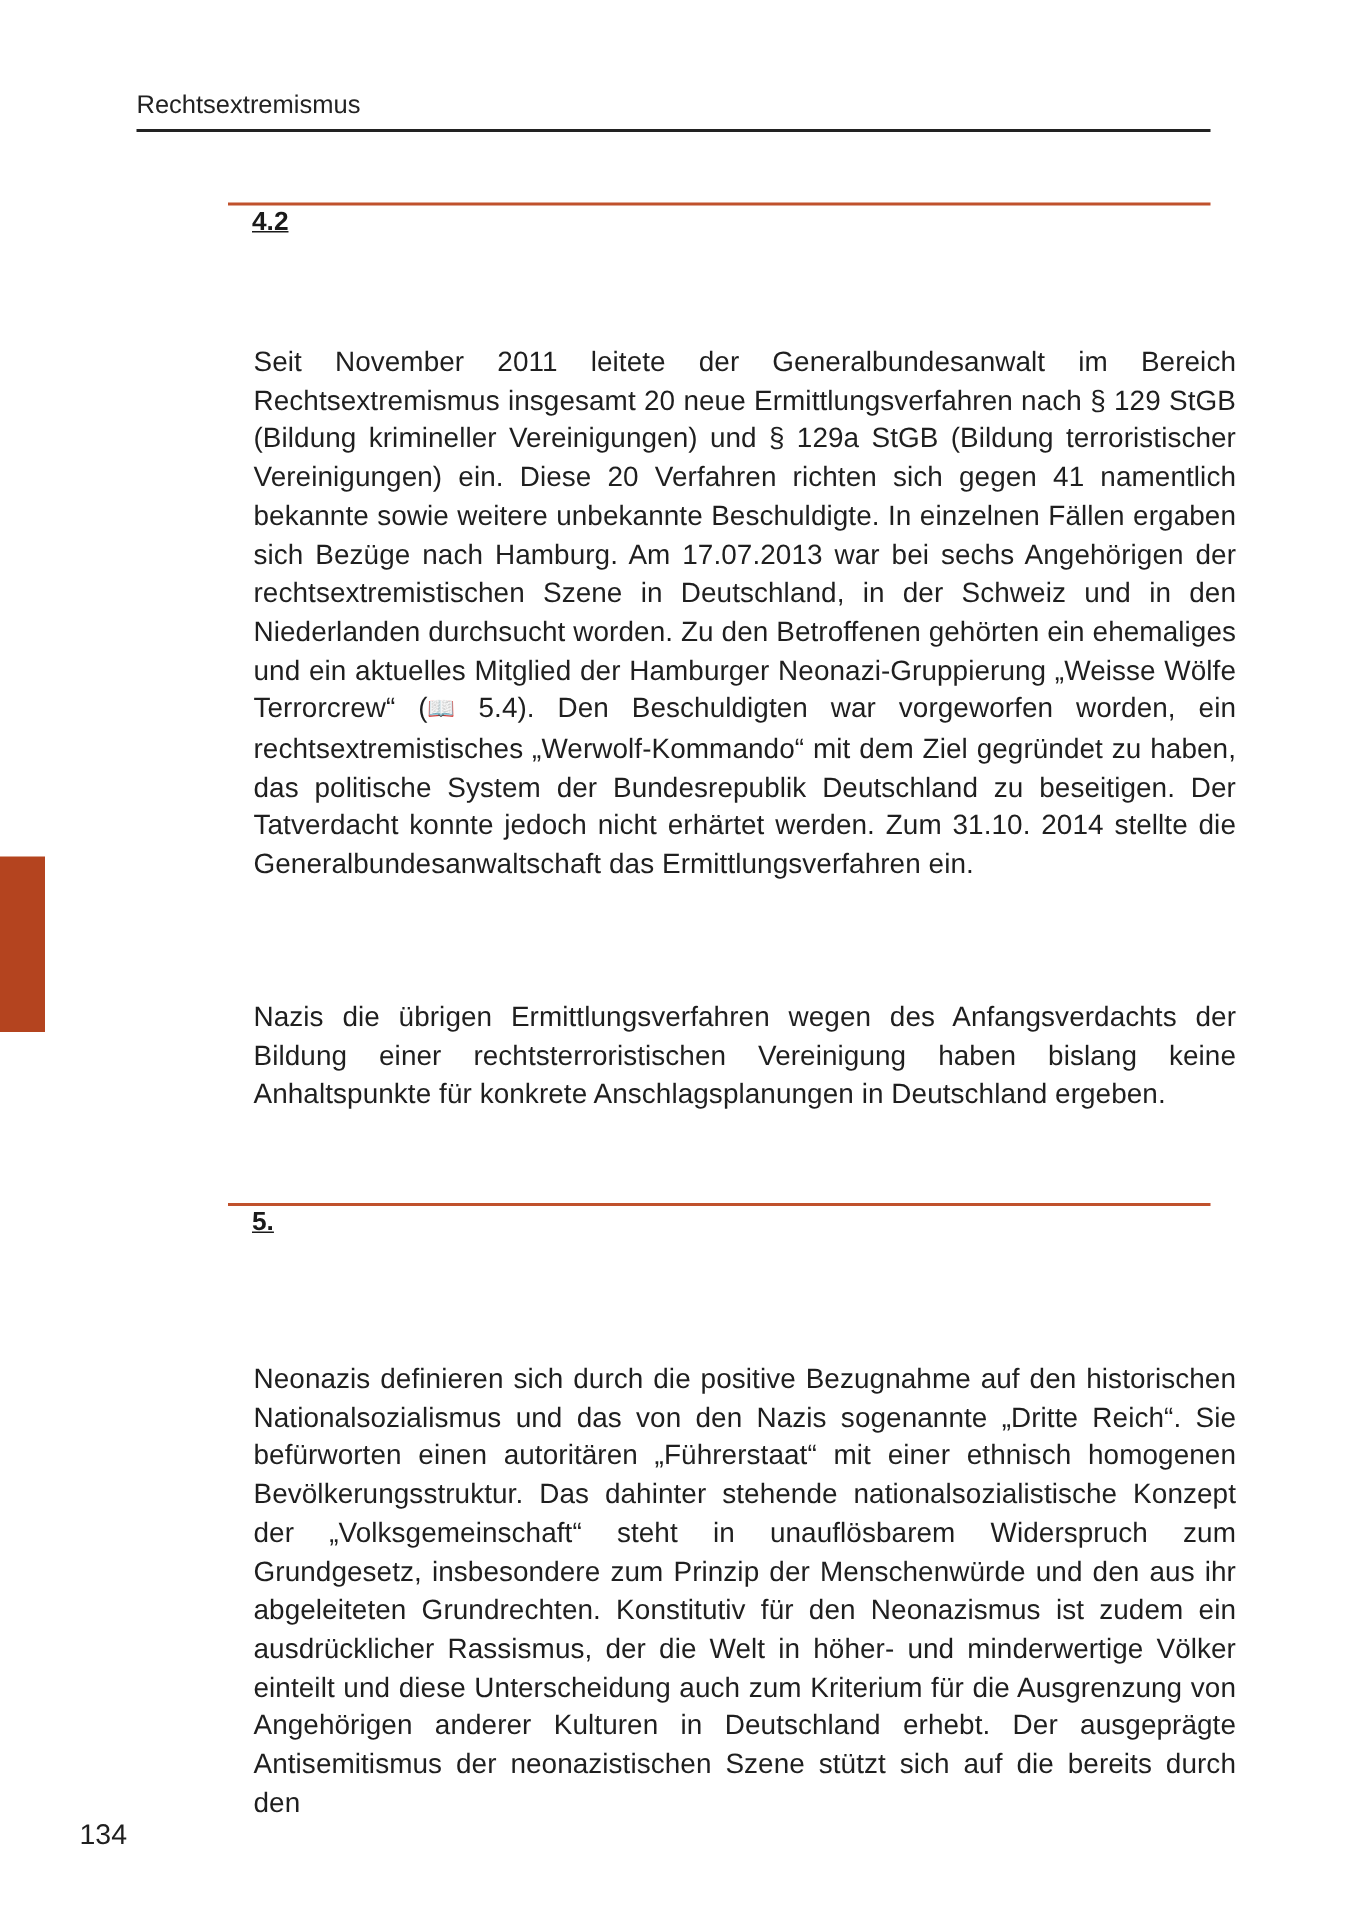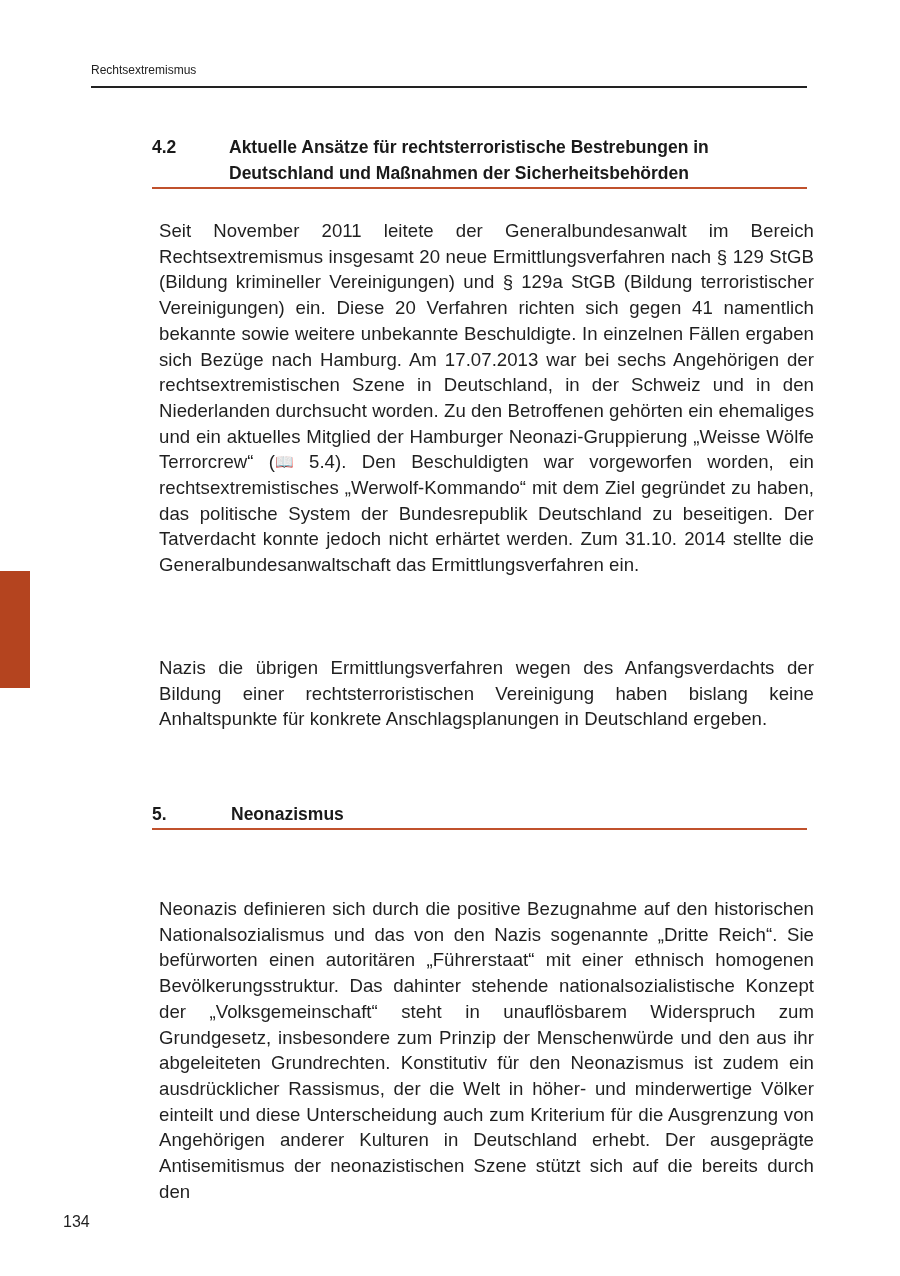--- a/index.html
+++ b/index.html
@@ -1,52 +1,50 @@
 <!DOCTYPE html>
 <html><head>
 <meta charset="utf-8">
 <style>
   html, body { margin:0; padding:0; background:#ffffff; }
   body { width:900px; height:1276px; position:relative; overflow:hidden;
          font-family:"Liberation Sans", sans-serif; color:#1f1f1f; }
   .running-head { position:absolute; left:91px; top:60px; width:716px;
-                  font-size:12px; color:#222; padding-bottom:6px;
+                  font-size:17px; color:#222; padding-bottom:6px;
                   border-bottom:2px solid #222; line-height:20px; }
   .side-tab { position:absolute; left:0; top:571px; width:30px; height:117px; background:#b4441f; }
   .heading { position:absolute; left:152px; width:655px; border-bottom:2px solid #c0512c;
              font-weight:bold; font-size:17.5px; line-height:26px; color:#1a1a1a; padding-bottom:1px; }
-  .heading .num { position:absolute; left:0; top:0; }
+  .heading .num { position:absolute; left:16px; top:0;text-decoration:underline; }
   .heading .title { display:block; margin-left:77px; }
   .h42 { top:134px; }
   .h5 { top:801px; }
   .h5 .title { margin-left:79px; }
   .para { position:absolute; left:152px; width:655px; font-size:18.6px; line-height:25.7px;
-          text-align:justify; color:#1f1f1f; margin:7px; letter-spacing:0.05px; }
+          text-align:justify; color:#1f1f1f; margin:17px; letter-spacing:0.05px; }
   .p1 { top:211px; }
   .p2 { top:648px; }
   .p3 { top:889px; }
   .book-icon { display:inline-block; font-size:15px; vertical-align:1px; color:#555; }
-  .page-number { position:absolute; left:63px; top:1213px; font-size:16px; color:#1f1f1f; }
+  .page-number { position:absolute; left:53px; top:1213px; font-size:19px; color:#1f1f1f; }
 </style>
 </head>
 <body>
 
 <div class="running-head">Rechtsextremismus</div>
 
 <div class="side-tab"></div>
 
 <div class="heading h42">
   <span class="num">4.2</span>
-  <span class="title">Aktuelle Ansätze für rechtsterroristische Bestrebungen in Deutschland und Maßnahmen der Sicherheitsbehörden</span>
 </div>
 
 <p class="para p1"><span>Seit November 2011 leitete der Generalbundesanwalt im Bereich Rechtsextremismus insgesamt 20 neue Ermittlungsverfahren nach § 129 StGB (Bildung krimineller Vereinigungen) und § 129a StGB (Bildung terroristischer Vereinigungen) ein. Diese 20 Verfahren richten sich gegen 41 namentlich bekannte sowie weitere unbekannte Beschuldigte. In einzelnen Fällen ergaben sich Bezüge nach Hamburg. Am 17.07.2013 war bei sechs Angehörigen der rechtsextremistischen Szene in Deutschland, in der Schweiz und in den Niederlanden durchsucht worden. Zu den Betroffenen gehörten ein ehemaliges und ein aktuelles Mitglied der Hamburger Neonazi-Gruppierung „Weisse Wölfe Terrorcrew“ (</span><span class="book-icon">📖</span><span> 5.4). Den Beschuldigten war vorgeworfen worden, ein rechtsextremistisches „Werwolf-Kommando“ mit dem Ziel gegründet zu haben, das politische System der Bundesrepublik Deutschland zu beseitigen. Der Tatverdacht konnte jedoch nicht erhärtet werden. Zum 31.10. 2014 stellte die Generalbundesanwaltschaft das Ermittlungsverfahren ein.</span></p>
 
 <p class="para p2">Nazis die übrigen Ermittlungsverfahren wegen des Anfangsverdachts der Bildung einer rechtsterroristischen Vereinigung haben bislang keine Anhaltspunkte für konkrete Anschlagsplanungen in Deutschland ergeben.</p>
 
 <div class="heading h5">
   <span class="num">5.</span>
-  <span class="title">Neonazismus</span>
 </div>
 
 <p class="para p3">Neonazis definieren sich durch die positive Bezugnahme auf den historischen Nationalsozialismus und das von den Nazis sogenannte „Dritte Reich“. Sie befürworten einen autoritären „Führerstaat“ mit einer ethnisch homogenen Bevölkerungsstruktur. Das dahinter stehende nationalsozialistische Konzept der „Volksgemeinschaft“ steht in unauflösbarem Widerspruch zum Grundgesetz, insbesondere zum Prinzip der Menschenwürde und den aus ihr abgeleiteten Grundrechten. Konstitutiv für den Neonazismus ist zudem ein ausdrücklicher Rassismus, der die Welt in höher- und minderwertige Völker einteilt und diese Unterscheidung auch zum Kriterium für die Ausgrenzung von Angehörigen anderer Kulturen in Deutschland erhebt. Der ausgeprägte Antisemitismus der neonazistischen Szene stützt sich auf die bereits durch den</p>
 
 <div class="page-number">134</div>
 
 </body></html>

